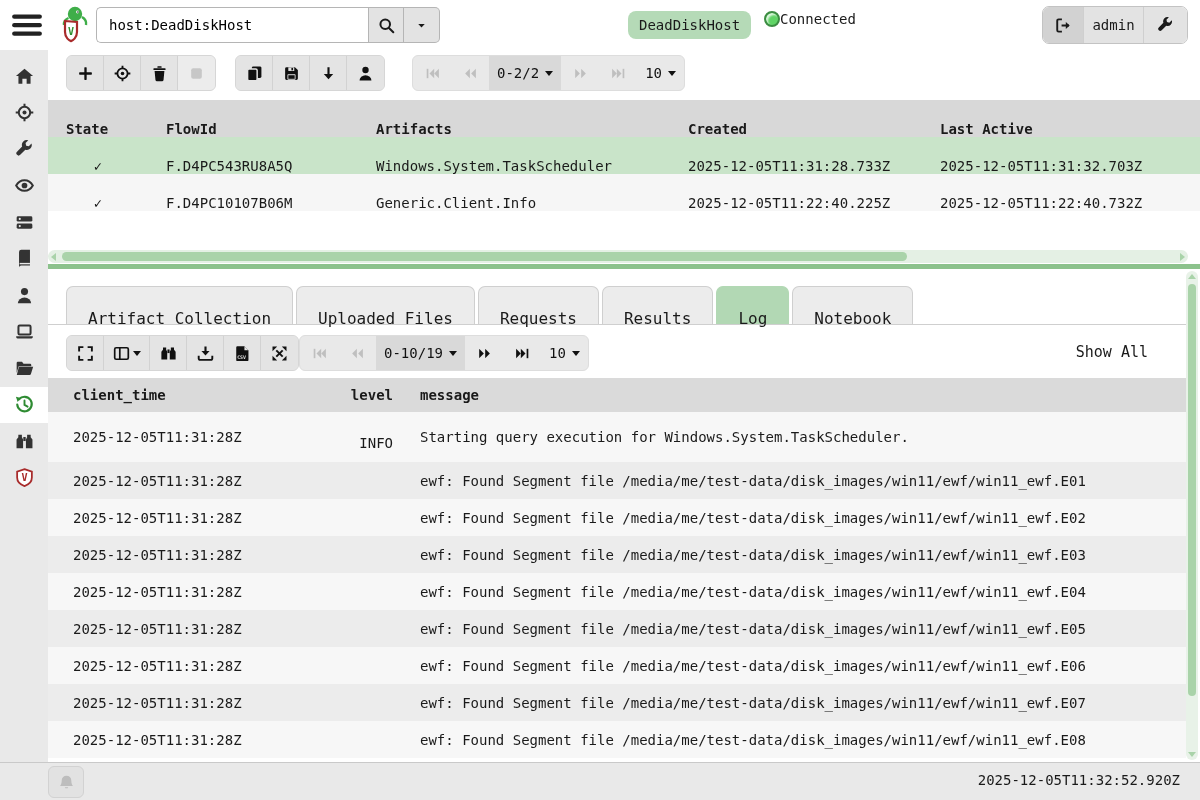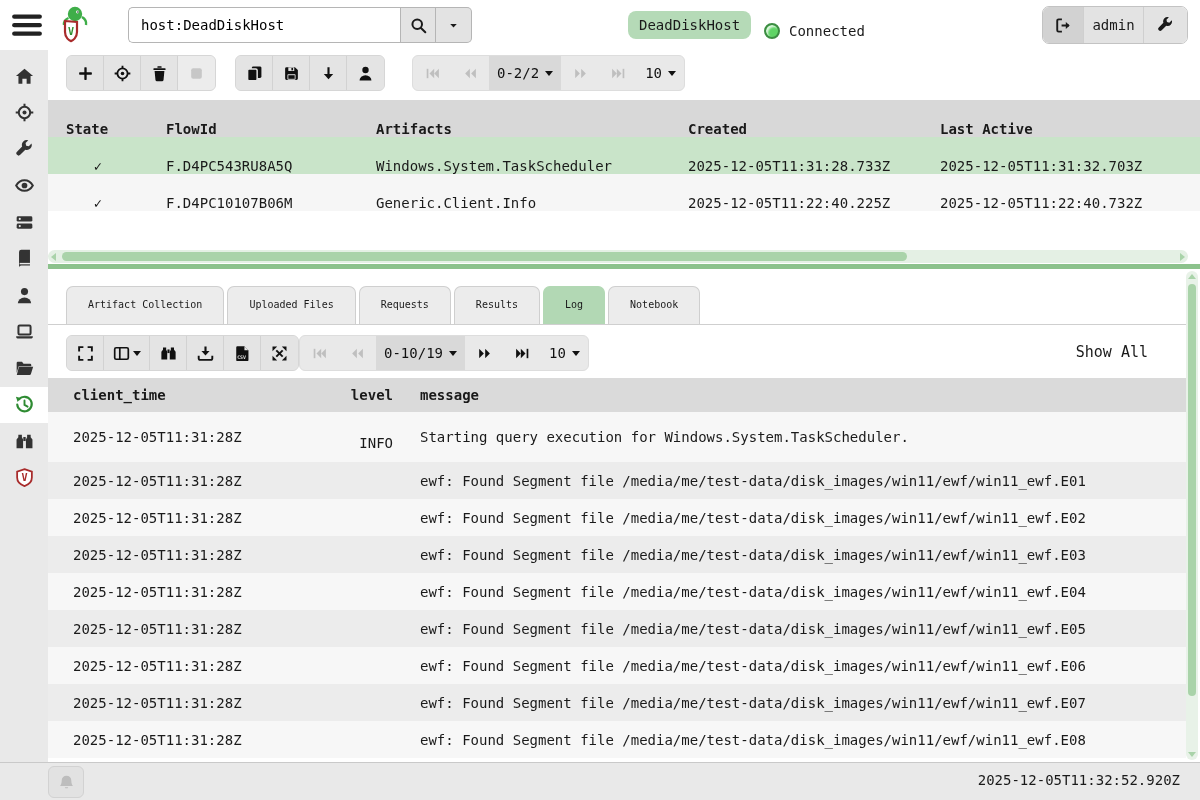--- a/index.html
+++ b/index.html
@@ -5,31 +5,31 @@
   * { box-sizing: border-box; margin: 0; padding: 0; }
   html,body { width:1200px; height:800px; overflow:hidden; background:#fff;
     font-family:"DejaVu Sans Mono","Liberation Mono",monospace; color:#1a1a1a; }
   .ic { width:17px; height:17px; fill:currentColor; display:block; }
 
   
   .topbar { position:absolute; left:0; top:0; width:1200px; height:50px; background:#fff; }
   .hamburger { position:absolute; left:10px; top:8px; width:36px; height:34px; color:#222; cursor:pointer; }
   .hamburger .ic { width:34px; height:34px; }
   .logo { position:absolute; left:52px; top:5px; width:38px; height:40px; }
-  .searchwrap { position:absolute; left:96px; top:7px; height:36px; display:flex;margin-left:32px; }
+  .searchwrap { position:absolute; left:96px; top:7px; height:36px; display:flex; }
   .searchwrap input { width:272px; height:36px; border:1px solid #b5b5b5; border-right:none;
     border-radius:5px 0 0 5px; padding:0 12px; font:14px "DejaVu Sans Mono",monospace; background:#fff; outline:none; }
   .sbtn { width:36px; height:36px; background:#e3e3e3; border:1px solid #b5b5b5; display:flex;
     align-items:center; justify-content:center; cursor:pointer; }
   .sbtn.last { border-left:none; border-radius:0 5px 5px 0; }
   .caret { display:inline-block; width:0; height:0; border-left:4px solid transparent;
     border-right:4px solid transparent; border-top:5px solid currentColor; margin-left:6px; vertical-align:middle; }
   .hostbadge { position:absolute; left:628px; top:11px; height:28px; line-height:28px; padding:0 11px;
     background:#b5dab7; border-radius:8px; font-size:14px; }
-  .conn { position:absolute; left:764px; top:11px; height:28px; display:flex; align-items:flex-end; gap:9px; font-size:14px; }
+  .conn { position:absolute; left:764px; top:11px; height:28px; display:flex; align-items:flex-start; font-size:14px; }
   .conndot { width:16px; height:16px; border-radius:50%; background:#5fd465; border:2px solid #3c8d42;
     box-shadow:inset 2px 2px 2px rgba(255,255,255,.8); }
   .usergroup { position:absolute; right:12px; top:6px; height:38px; display:flex;
     border:1px solid #c3c3c3; border-radius:7px; overflow:hidden; }
   .ubtn { height:36px; display:flex; align-items:center; justify-content:center; background:#e3e3e3;
     cursor:pointer; font-size:14px; }
   .ubtn.dark { background:#d2d2d2; width:40px; }
   .ubtn.name { width:60px; border-left:1px solid #cfcfcf; }
   .ubtn.wrench { width:44px; border-left:1px solid #cfcfcf; }
 
@@ -84,22 +84,22 @@
 
   .vscroll { position:absolute; left:1186px; top:271px; width:12px; height:489px; background:#e8f2e8; border-radius:6px; }
   .vscroll .thumb { position:absolute; left:2px; top:13px; width:8px; height:412px; background:#a9d3a9; border-radius:4px; cursor:grab; }
   .varrow { position:absolute; left:2px; width:0; height:0; border-left:4px solid transparent; border-right:4px solid transparent; }
   .varrow.u { top:3px; border-bottom:5px solid #a9d3a9; }
   .varrow.d { bottom:3px; border-top:5px solid #a9d3a9; }
 
   
   .tabs { position:absolute; left:48px; top:286px; width:1138px; height:39px;
     border-bottom:1px solid #cfcfcf; display:flex; align-items:flex-end; padding-left:18px; }
-  .tab { height:38px; line-height:36px; padding:0 21px; background:#ececec; border:1px solid #cfcfcf;
-    border-bottom:none; border-radius:7px 7px 0 0; margin-right:3px; font-size:10px; cursor:pointer; }
+  .tab { height:38px; line-height:36px; padding:14px 21px; background:#ececec; border:1px solid #cfcfcf;
+    border-bottom:none; border-radius:7px 7px 0 0; margin-right:3px; font-size:16px; cursor:pointer; }
   .tab.active { background:#b2d8b4; border-color:#b2d8b4; }
 
   .log-toolbar { position:absolute; left:66px; top:335px; display:flex; gap:0; }
   .showall { position:absolute; right:52px; top:343px; font-size:15px; cursor:pointer; }
 
   
   .log-table { position:absolute; left:48px; top:378px; width:1138px; font-size:14px; }
   .lrow { display:flex; min-height:37px; align-items:center; }
   .lrow.thead { height:34px; min-height:34px; background:#dadada; font-weight:bold; }
   .l-time { width:210px; padding-left:25px; flex:0 0 auto; }

